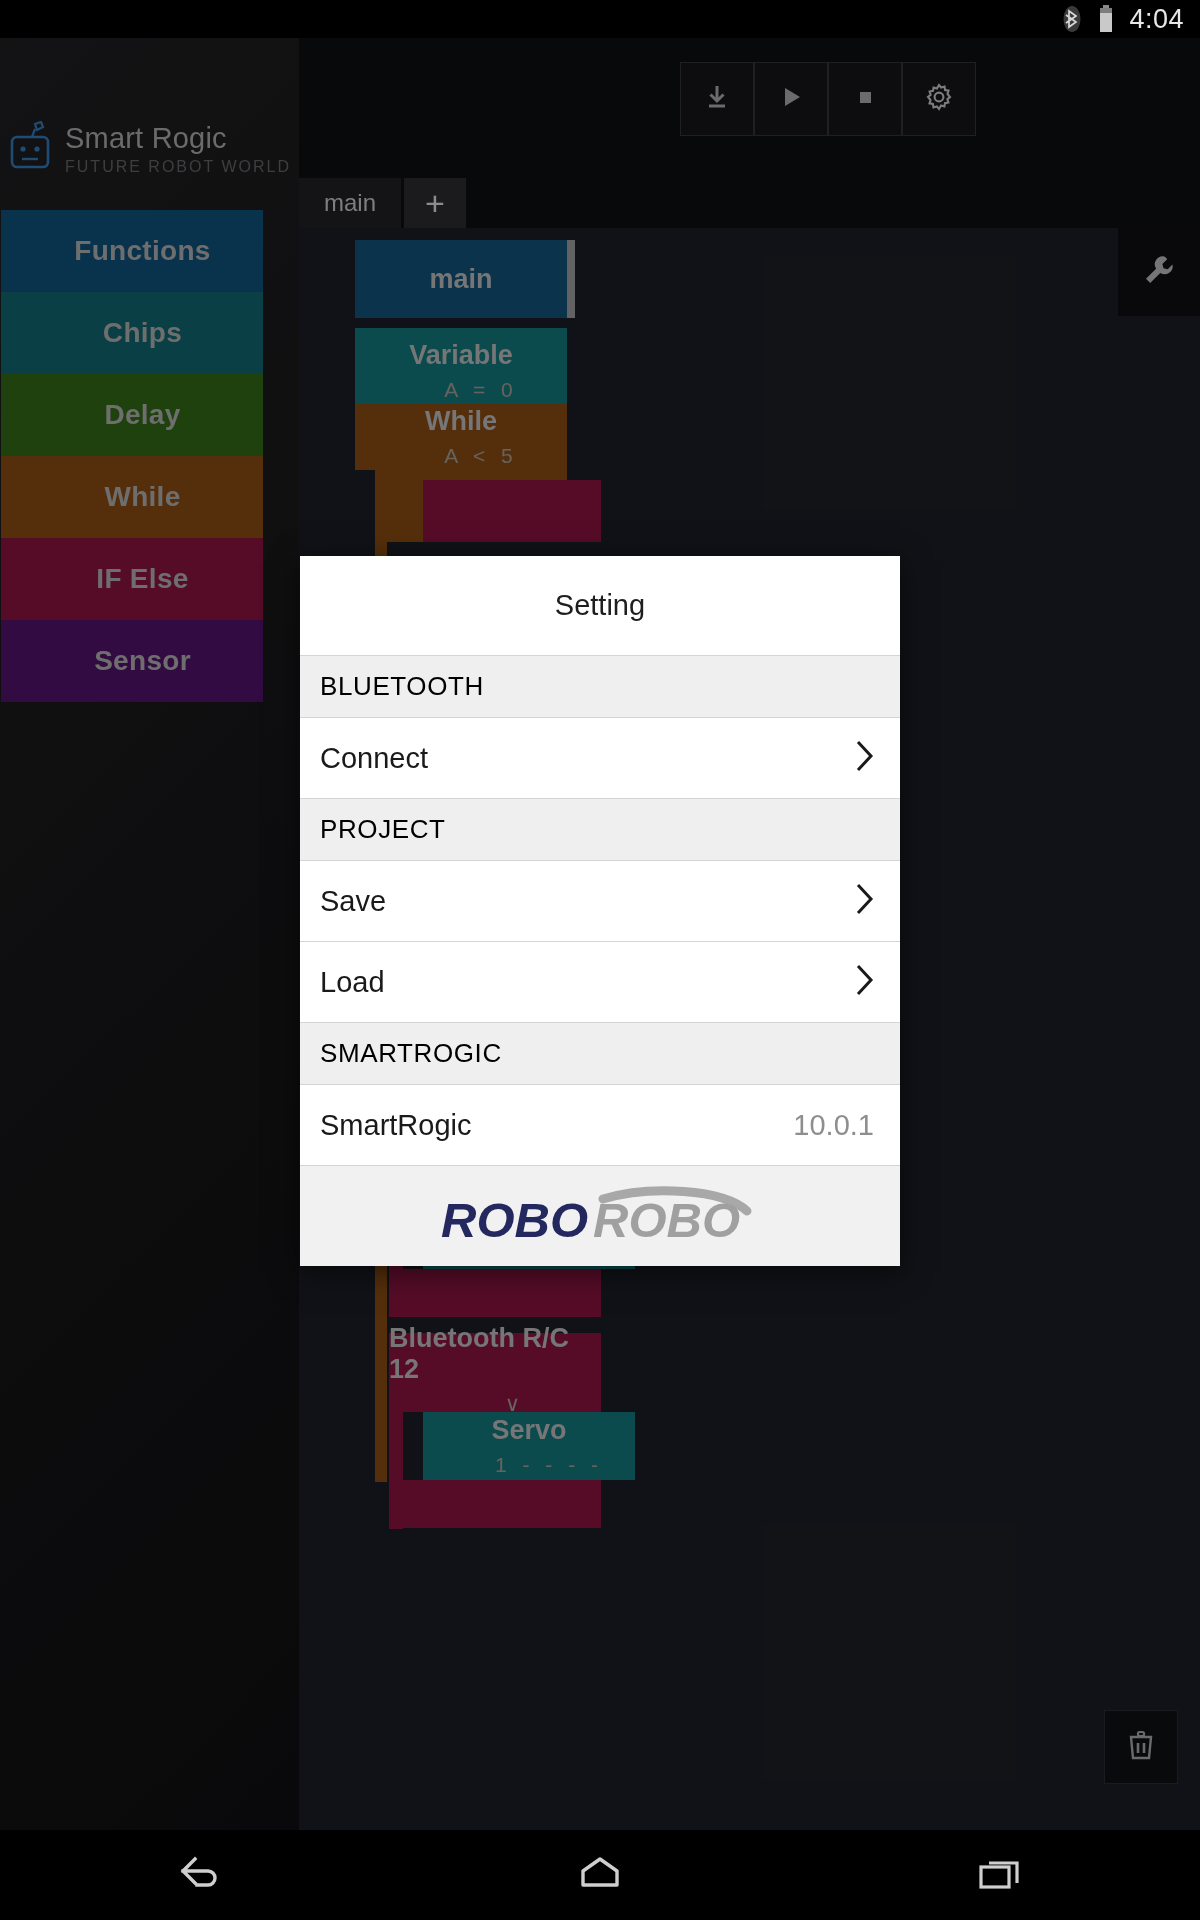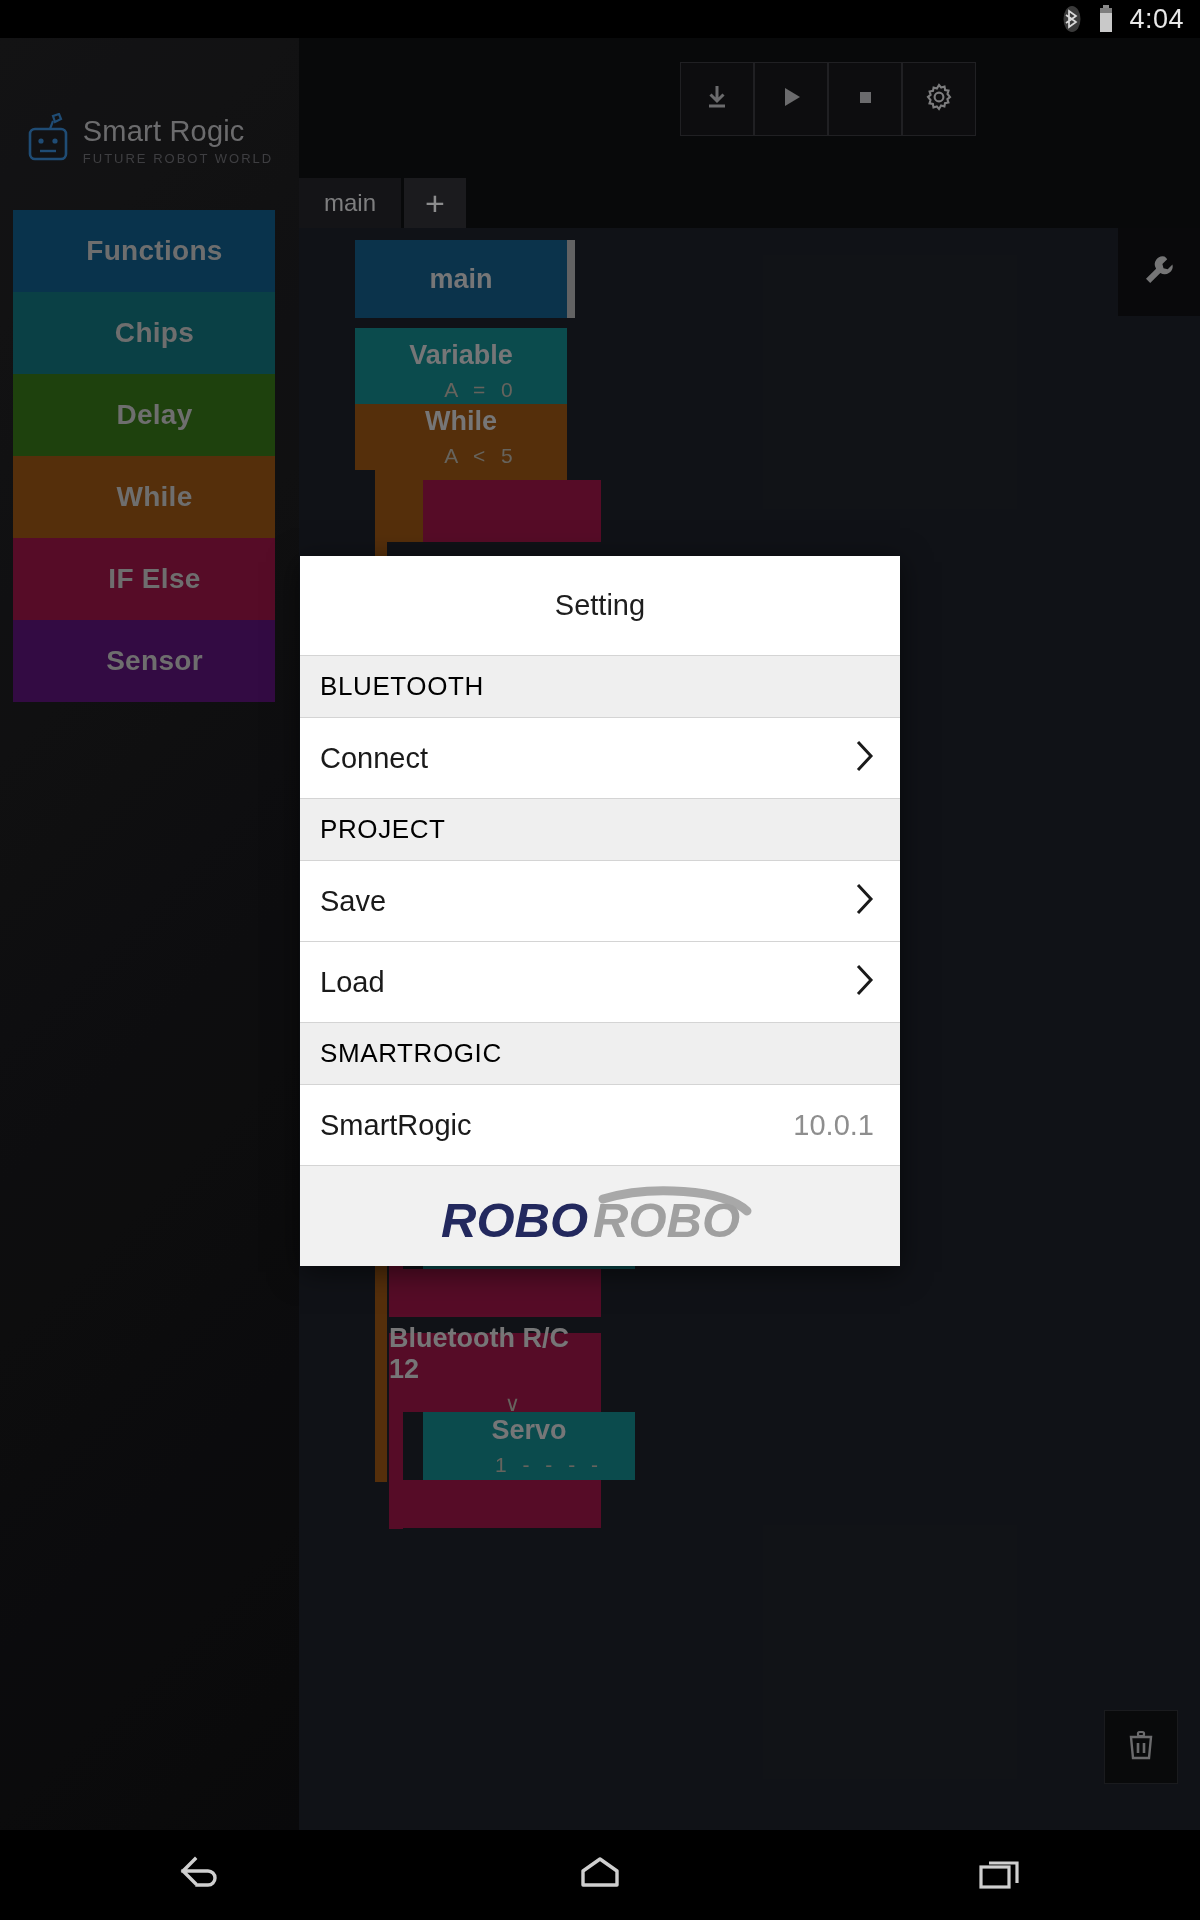--- a/index.html
+++ b/index.html
@@ -27,33 +27,33 @@
     position: absolute; left: 0; top: 38px; width: 1200px; height: 1792px;
     background: #0b0c0e;
   }
 
   
   #sidebar {
     position: absolute; left: 0; top: 0; width: 299px; height: 1792px;
     background: linear-gradient(135deg, #1c1c1e 0%, #141416 55%, #0e0e10 100%);
   }
   #logo-area {
-    position: absolute; left: 0; top: 60px; width: 299px; height: 86px;
+    position: absolute; left: 0; top: 68px; width: 299px; height: 86px;
     display: flex; align-items: center; justify-content: center; gap: 11px;
   }
   #logo-text-wrap { display: flex; flex-direction: column; line-height: 1; }
   #logo-title {
     color: #9a9a9c; font-size: 29px; font-weight: 400; letter-spacing: 0.2px;
   }
   #logo-sub {
-    color: #5a5a5e; font-size: 13px; letter-spacing: 2.0px; margin-top: 6px;
+    color: #5a5a5e; font-size: 16px; letter-spacing: 2.0px; margin-top: 6px;
   }
 
   .palette-btn {
-    position: absolute; left: 13px; width: 262px; height: 82px;
+    position: absolute; left: 1px; width: 262px; height: 82px;
     display: flex; align-items: center; justify-content: center;
     color: #9e9e9e; font-size: 28px; font-weight: bold;
     letter-spacing: 0.3px; user-select: none; padding-left: 21px;
   }
 
   
   #toolbar {
     position: absolute; left: 299px; top: 0; width: 901px; height: 140px;
     background: #0c0d0f;
   }

